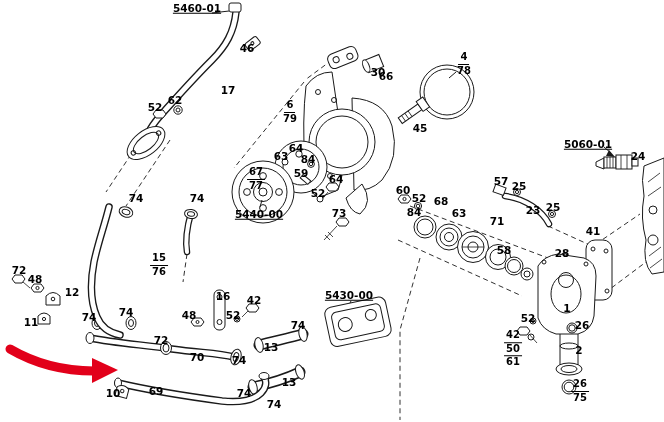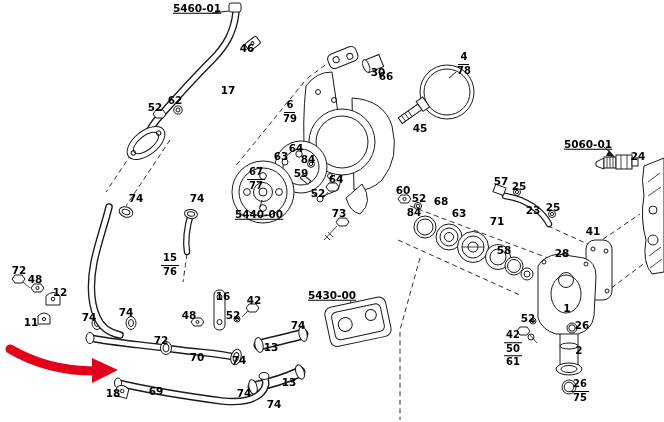--- a/index.html
+++ b/index.html
@@ -371,56 +371,56 @@
       <div class="plabel" style="left: 638px; top: 156px;">24</div>
       <div class="plabel" style="left: 414px; top: 212px;">84</div>
       <div class="plabel" style="left: 441px; top: 201px;">68</div>
       <div class="plabel" style="left: 459px; top: 213px;">63</div>
       <div class="plabel" style="left: 497px; top: 221px;">71</div>
       <div class="plabel" style="left: 504px; top: 250px;">58</div>
       <div class="plabel" style="left: 593px; top: 231px;">41</div>
       <div class="plabel" style="left: 562px; top: 253px;">28</div>
       <div class="plabel" style="left: 19px; top: 270px;">72</div>
       <div class="plabel" style="left: 35px; top: 279px;">48</div>
-      <div class="plabel" style="left: 60px; top: 292px;">12</div>
+      <div class="plabel" style="left: 72px; top: 292px;">12</div>
       <div class="plabel" style="left: 31px; top: 322px;">11</div>
       <div class="plabel" style="left: 89px; top: 317px;">74</div>
       <div class="plabel" style="left: 223px; top: 296px;">16</div>
       <div class="plabel" style="left: 254px; top: 300px;">42</div>
       <div class="plabel" style="left: 189px; top: 315px;">48</div>
       <div class="plabel" style="left: 233px; top: 315px;">52</div>
       <div class="plabel" style="left: 126px; top: 312px;">74</div>
       <div class="plabel" style="left: 161px; top: 340px;">72</div>
       <div class="plabel" style="left: 197px; top: 357px;">70</div>
       <div class="plabel" style="left: 239px; top: 360px;">74</div>
       <div class="plabel" style="left: 271px; top: 347px;">13</div>
       <div class="plabel" style="left: 298px; top: 325px;">74</div>
-      <div class="plabel u" style="left: 332px; top: 295px;">5430-00</div>
+      <div class="plabel u" style="left: 349px; top: 295px;">5430-00</div>
       <div class="plabel" style="left: 289px; top: 382px;">13</div>
       <div class="plabel" style="left: 156px; top: 391px;">69</div>
-      <div class="plabel" style="left: 113px; top: 393px;">18</div>
+      <div class="plabel" style="left: 113px; top: 393px;">10</div>
       <div class="plabel" style="left: 244px; top: 393px;">74</div>
       <div class="plabel" style="left: 274px; top: 404px;">74</div>
       <div class="plabel" style="left: 528px; top: 318px;">52</div>
       <div class="plabel" style="left: 567px; top: 308px;">1</div>
       <div class="plabel" style="left: 582px; top: 325px;">26</div>
       <div class="plabel" style="left: 579px; top: 350px;">2</div>
       <div class="pfrac" style="left: 290px; top: 112px;">
         <span>6</span>
         <span>79</span>
       </div>
       <div class="pfrac" style="left: 464px; top: 64px;">
         <span>4</span>
         <span>78</span>
       </div>
       <div class="pfrac" style="left: 216px; top: 179px; margin-left: 40px;">
         <span>67</span>
         <span>77</span>
       </div>
-      <div class="pfrac" style="left: 170px; top: 265px;">
+      <div class="pfrac" style="left: 159px; top: 265px;">
         <span>15</span>
         <span>76</span>
       </div>
       <div class="pfrac" style="left: 513px; top: 349px;">
         <span>42</span>
         <span>50</span>
         <span>61</span>
       </div>
       <div class="pfrac" style="left: 580px; top: 391px;">
         <span>26</span>

